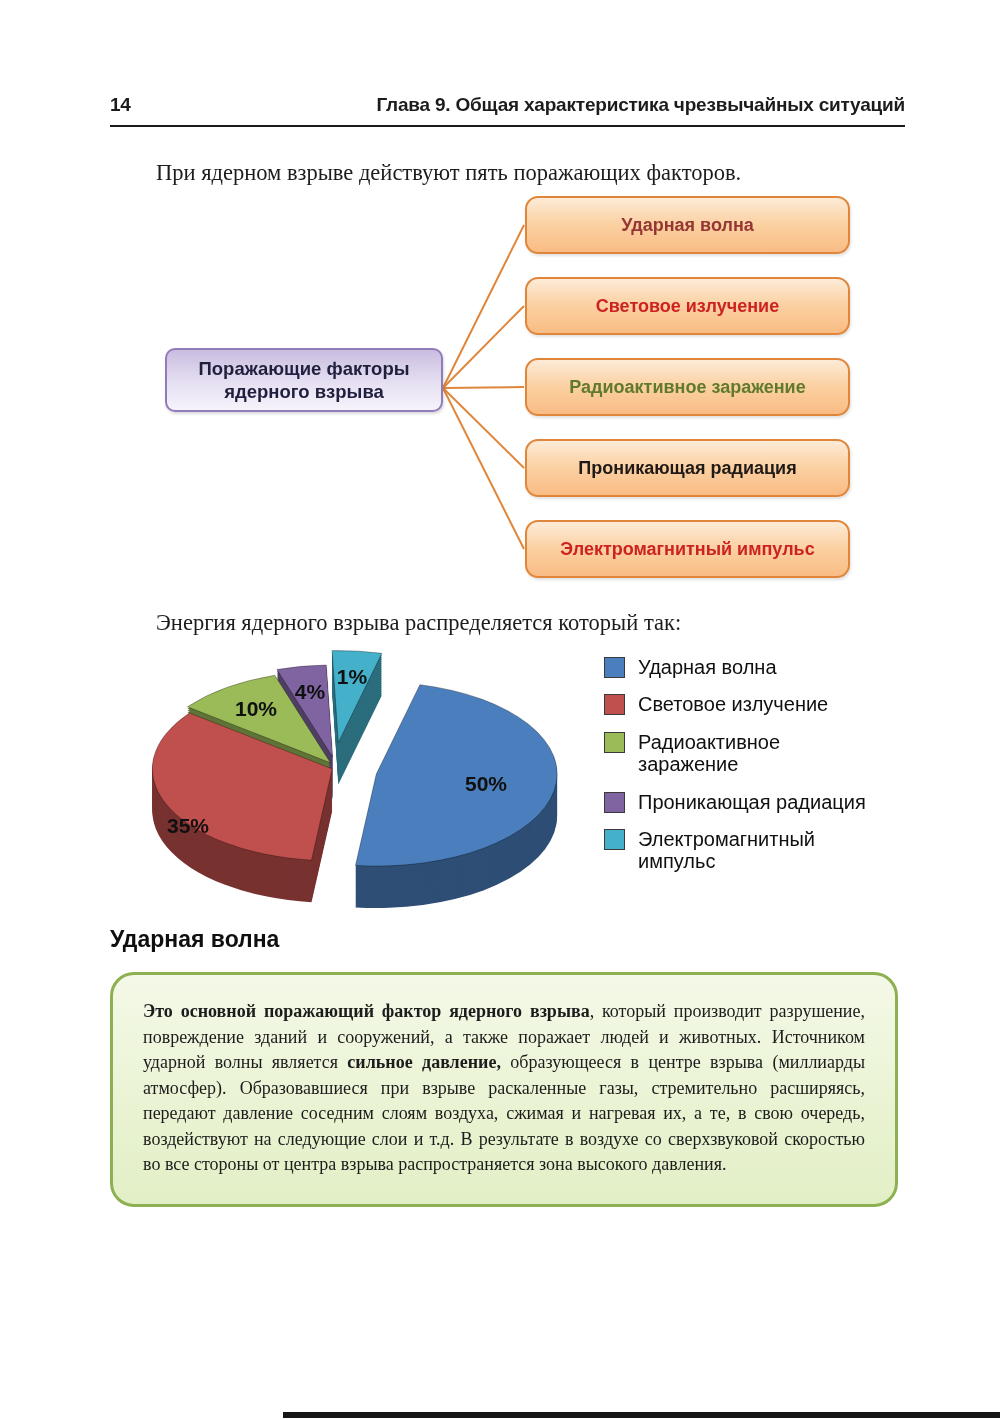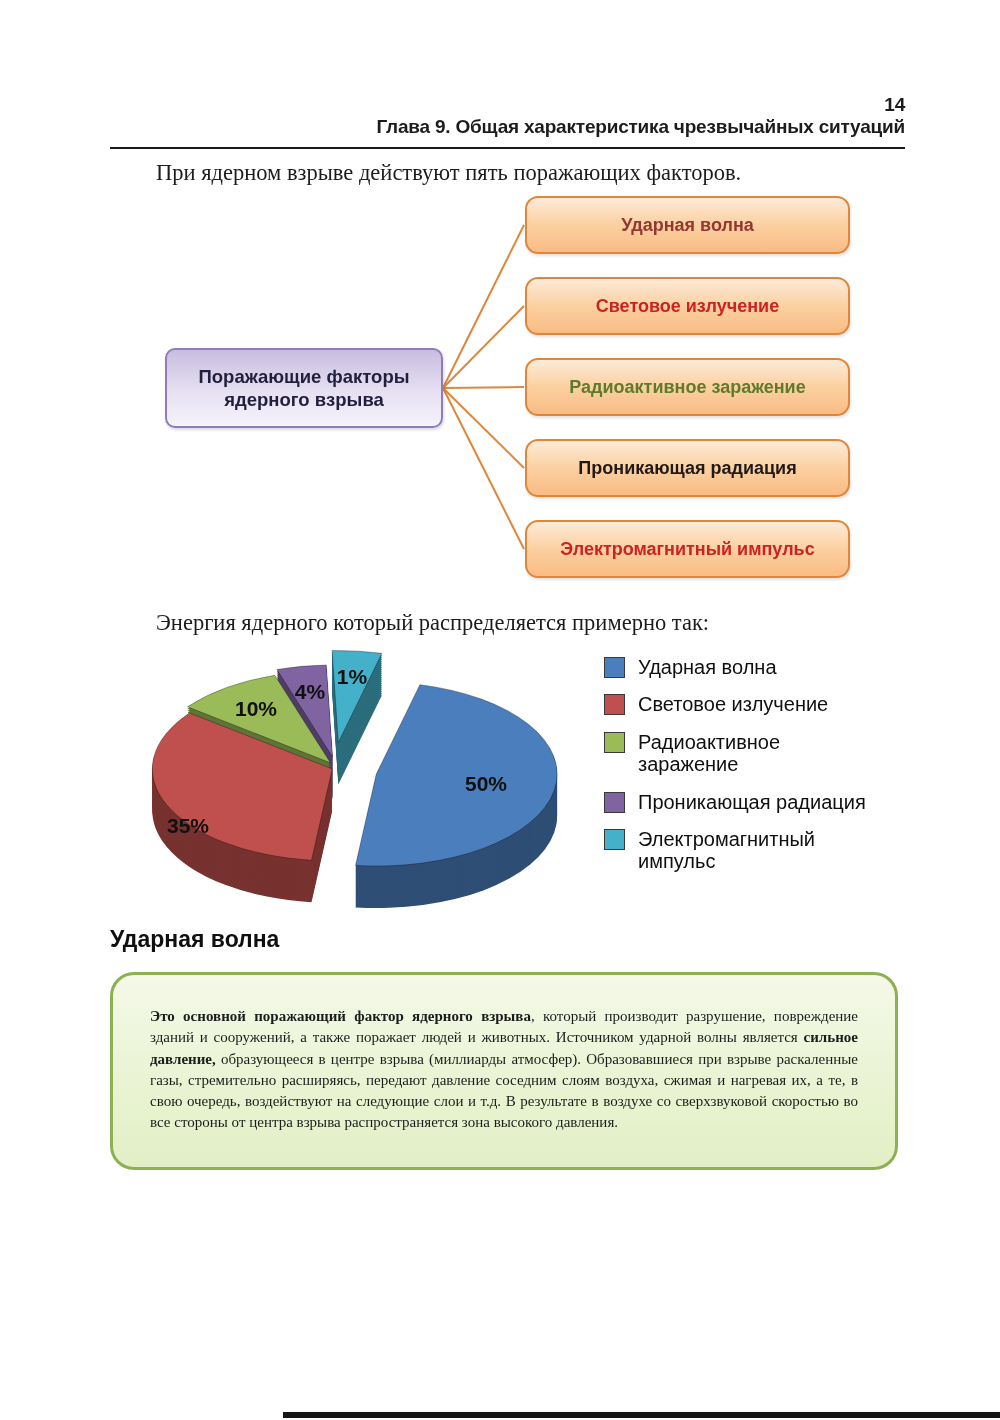--- a/index.html
+++ b/index.html
@@ -6,33 +6,32 @@
   .page {
     position:relative; width:1000px; height:1420px; background:#ffffff;
     font-family:"Liberation Serif", serif; color:#1c1c1c; overflow:hidden;
   }
   .header {
     position:absolute; top:94px; left:110px; width:795px;
     display:flex; justify-content:space-between; align-items:flex-end;
     border-bottom:2px solid #1a1a1a; padding-bottom:9px;
     font-family:"Liberation Sans", sans-serif; font-weight:bold; font-size:19px;
     letter-spacing:-0.2px;
-    flex-direction:column;
   }
   .intro, .energy {
     position:absolute; left:110px; width:795px; margin:12px;
     font-size:22.5px; text-indent:34px;
   }
   .intro { top:148px; }
   .energy { top:598px; }
 
   .diagram { position:absolute; top:190px; left:110px; width:790px; height:400px; }
   .connectors { position:absolute; left:0; top:0; pointer-events:none; }
   .rootbox {
-    position:absolute; left:55px; top:158px; width:278px; height:80px; box-sizing:border-box;
+    position:absolute; left:55px; top:158px; width:278px; height:64px; box-sizing:border-box;
     border:2px solid #8f7cb8; border-radius:10px;
     background:linear-gradient(180deg,#c9bde0 0%, #e6e0f2 55%, #f6f3fb 100%);
     display:flex; align-items:center; justify-content:center; text-align:center;
     font-family:"Liberation Sans", sans-serif; font-weight:bold; font-size:18.5px;
     color:#201f3e; line-height:1.25; box-shadow:1px 2px 3px rgba(0,0,0,0.15);
     padding:4px 22px;
   }
   .factor {
     position:absolute; left:415px; width:325px; height:58px; box-sizing:border-box;
     border:2px solid #e0863b; border-radius:13px;
@@ -54,21 +53,21 @@
   .section-heading {
     position:absolute; top:926px; left:110px; margin:0;
     font-family:"Liberation Sans", sans-serif; font-weight:bold; font-size:23px; color:#0f0f0f;
   }
   .infobox {
     position:absolute; top:972px; left:110px; width:788px; box-sizing:border-box;
     border:3px solid #8db052; border-radius:24px;
     background:linear-gradient(180deg,#f4f9e8 0%, #e9f3d2 60%, #e2efc6 100%);
     padding:24px 30px 26px 30px;
   }
-  .infobox p { margin:7px; font-size:15px; line-height:1.42; text-align:justify; }
+  .infobox p { margin:0; font-size:18px; line-height:1.42; text-align:justify; }
 
   .edge { position:absolute; bottom:2px; left:283px; right:0; height:6px; background:#151515; }
 </style>
 </head>
 <body>
 
 <div class="page">
 
   <div class="header">
     <span>14</span>
@@ -100,21 +99,21 @@
       <span style="color: rgb(95, 122, 44);">Радиоактивное заражение</span>
     </div>
     <div class="factor f3">
       <span style="color: rgb(31, 26, 23);">Проникающая радиация</span>
     </div>
     <div class="factor f4">
       <span style="color: rgb(204, 34, 34);">Электромагнитный импульс</span>
     </div>
   </div>
 
-  <p class="energy">Энергия ядерного который распределяется примерно так:</p>
+  <p class="energy">Энергия ядерного взрыва распределяется который так:</p>
 
   <div class="chartwrap">
     <svg width="480" height="280" viewBox="0 0 480 280">
         <path d="M 238.3 144.5 L 232.1 52.6 A 180 92 0 0 1 281.9 55.3 Z" fill="rgb(43,109,125)"></path>
         <path d="M 238.3 142.5 L 232.1 50.6 A 180 92 0 0 1 281.9 53.3 Z" fill="rgb(43,109,125)"></path>
         <path d="M 238.3 140.5 L 232.1 48.6 A 180 92 0 0 1 281.9 51.3 Z" fill="rgb(43,109,125)"></path>
         <path d="M 238.3 138.5 L 232.1 46.6 A 180 92 0 0 1 281.9 49.3 Z" fill="rgb(43,109,125)"></path>
         <path d="M 238.3 136.5 L 232.1 44.6 A 180 92 0 0 1 281.9 47.3 Z" fill="rgb(43,109,125)"></path>
         <path d="M 238.3 134.5 L 232.1 42.6 A 180 92 0 0 1 281.9 45.3 Z" fill="rgb(43,109,125)"></path>
         <path d="M 238.3 132.5 L 232.1 40.6 A 180 92 0 0 1 281.9 43.3 Z" fill="rgb(43,109,125)"></path>

